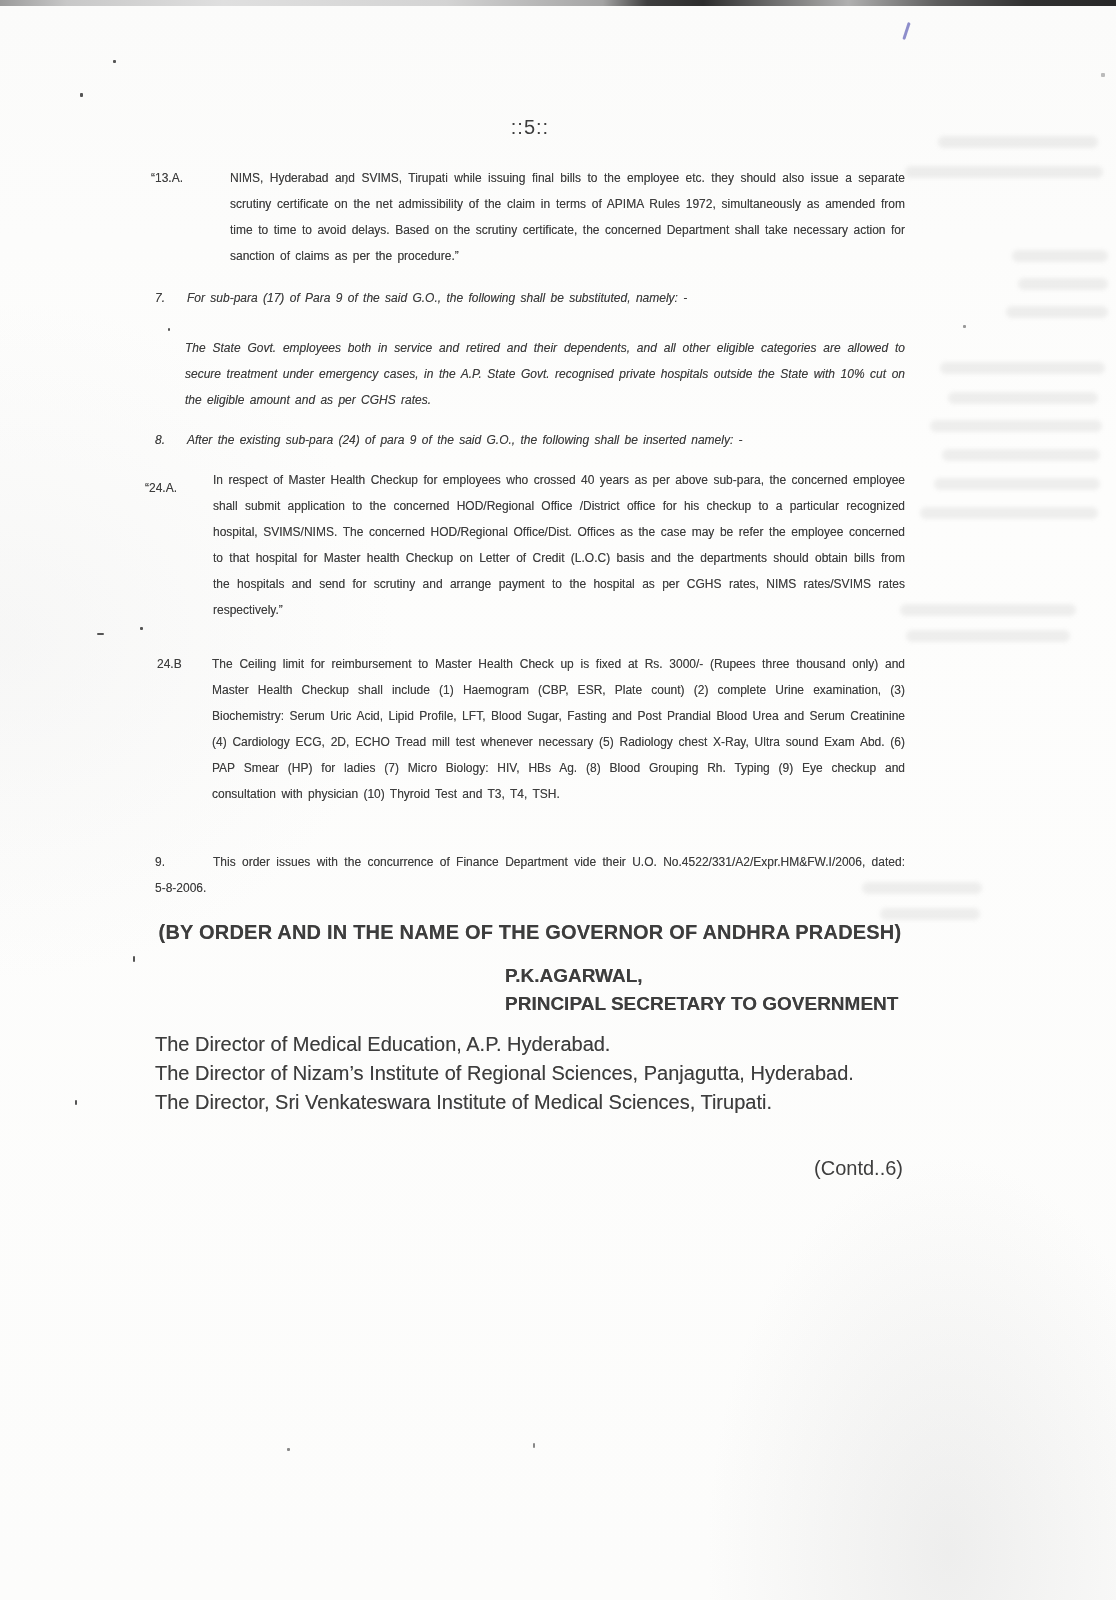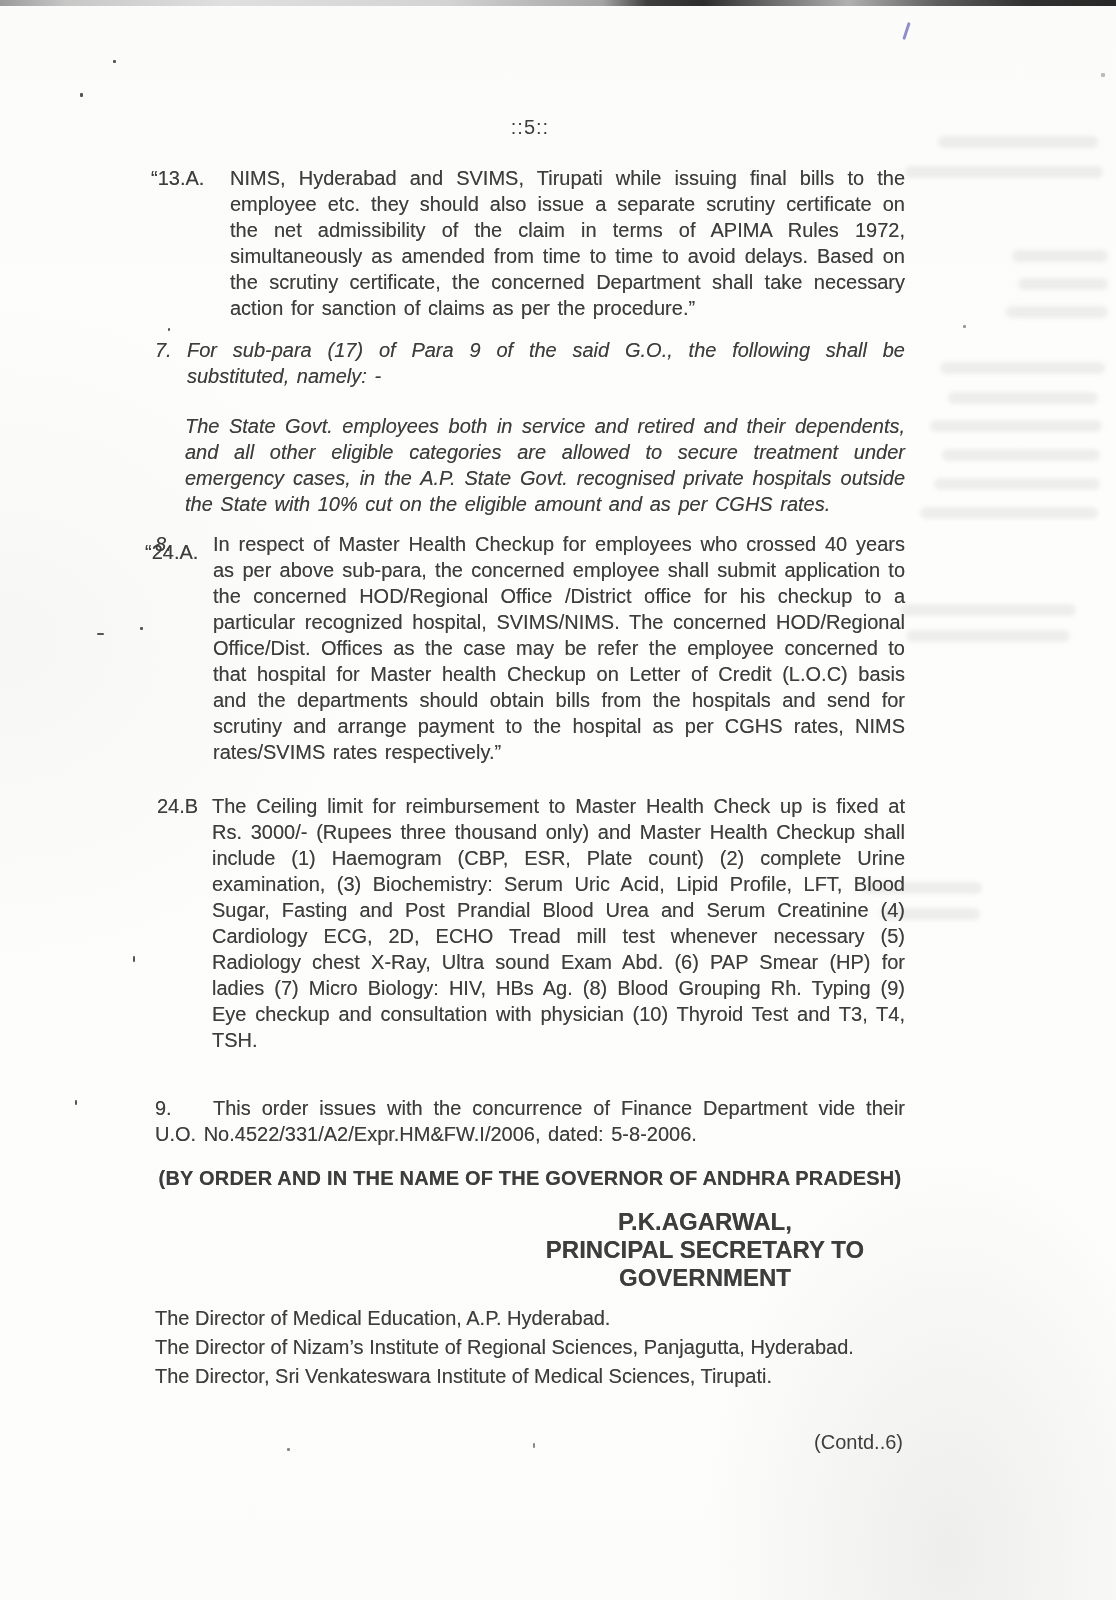--- a/index.html
+++ b/index.html
@@ -26,21 +26,21 @@
   }
   .content {
     position:absolute; left:155px; top:116px; width:750px;
   }
   .pageno {
     text-align:center; font-size:20px; letter-spacing:1px;
     margin:0 0 26px 0;
   }
   .block {
     position:relative;
-    font-size:20px; line-height:26px;
+    font-size:12px; line-height:26px;
     text-align:justify; word-spacing:2px;
     text-shadow:0 0 .5px rgba(60,60,60,.55);
   }
   .block .lbl { position:absolute; top:0; }
   .c13a { padding-left:75px; margin-bottom:16px; }
   .c13a .lbl { left:-4px; }
   .p7   { padding-left:32px; margin-bottom:24px; font-style:italic; }
   .p7 .lbl { left:0; font-style:italic; }
   .p7body { margin-left:30px; margin-bottom:14px;font-style:italic; }
   .p8   { padding-left:32px; margin-bottom:14px; font-style:italic; }
@@ -50,22 +50,22 @@
   .c24b { padding-left:57px; margin-bottom:42px; }
   .c24b .lbl { left:2px; }
   .p9   { margin-bottom:20px; }
   .p9 .lbl9 { display:inline-block; width:58px; }
   .orderline {
     text-align:center; font-weight:700; font-size:20px;
     letter-spacing:.2px; margin-bottom:18px;
     text-shadow:0 0 .5px rgba(50,50,50,.6);
   }
   .sig {
-    margin-left:auto; width:400px; text-align:center;
-    font-weight:700; font-size:24px; line-height:28px;
+    margin-left:auto; width:400px; 
+    font-weight:700; font-size:19px; line-height:28px;
     margin-bottom:12px;
     text-shadow:0 0 .5px rgba(50,50,50,.6);
   }
   .addr { font-size:20px; line-height:29px; text-shadow:0 0 .5px rgba(60,60,60,.5); }
   .contd { text-align:right; font-size:20px; margin-top:40px; padding-right:2px; }
 
   
   .bleed {
     position:absolute; height:12px; border-radius:6px;
     background:rgba(110,110,110,.10); filter:blur(2px);
@@ -125,20 +125,21 @@
 
     <div class="block p7">
       <span class="lbl">7.</span>
       <span>For sub-para (17) of Para 9 of the said G.O., the following shall be substituted, namely: -</span>
     </div>
 
     <div class="block p7body">The State Govt. employees both in service and retired and their dependents, and all other eligible categories are allowed to secure treatment under emergency cases, in the A.P. State Govt. recognised private hospitals outside the State with 10% cut on the eligible amount and as per CGHS rates.</div>
 
     <div class="block p8">
       <span class="lbl">8.</span>
+      <span>After the existing sub-para (24) of para 9 of the said G.O., the following shall be inserted namely: -</span>
     </div>
 
     <div class="block c24a">
       <span class="lbl">“24.A.</span>
       <span>In respect of Master Health Checkup for employees who crossed 40 years as per above sub-para, the concerned employee shall submit application to the concerned HOD/Regional Office /District office for his checkup to a particular recognized hospital, SVIMS/NIMS. The concerned HOD/Regional Office/Dist. Offices as the case may be refer the employee concerned to that hospital for Master health Checkup on Letter of Credit (L.O.C) basis and the departments should obtain bills from the hospitals and send for scrutiny and arrange payment to the hospital as per CGHS rates, NIMS rates/SVIMS rates respectively.”</span>
     </div>
 
     <div class="block c24b">
       <span class="lbl">24.B</span>
       <span>The Ceiling limit for reimbursement to Master Health Check up is fixed at Rs. 3000/- (Rupees three thousand only) and Master Health Checkup shall include (1) Haemogram (CBP, ESR, Plate count) (2) complete Urine examination, (3) Biochemistry: Serum Uric Acid, Lipid Profile, LFT, Blood Sugar, Fasting and Post Prandial Blood Urea and Serum Creatinine (4) Cardiology ECG, 2D, ECHO Tread mill test whenever necessary (5) Radiology chest X-Ray, Ultra sound Exam Abd. (6) PAP Smear (HP) for ladies (7) Micro Biology: HIV, HBs Ag. (8) Blood Grouping Rh. Typing (9) Eye checkup and consultation with physician (10) Thyroid Test and T3, T4, TSH.</span>

